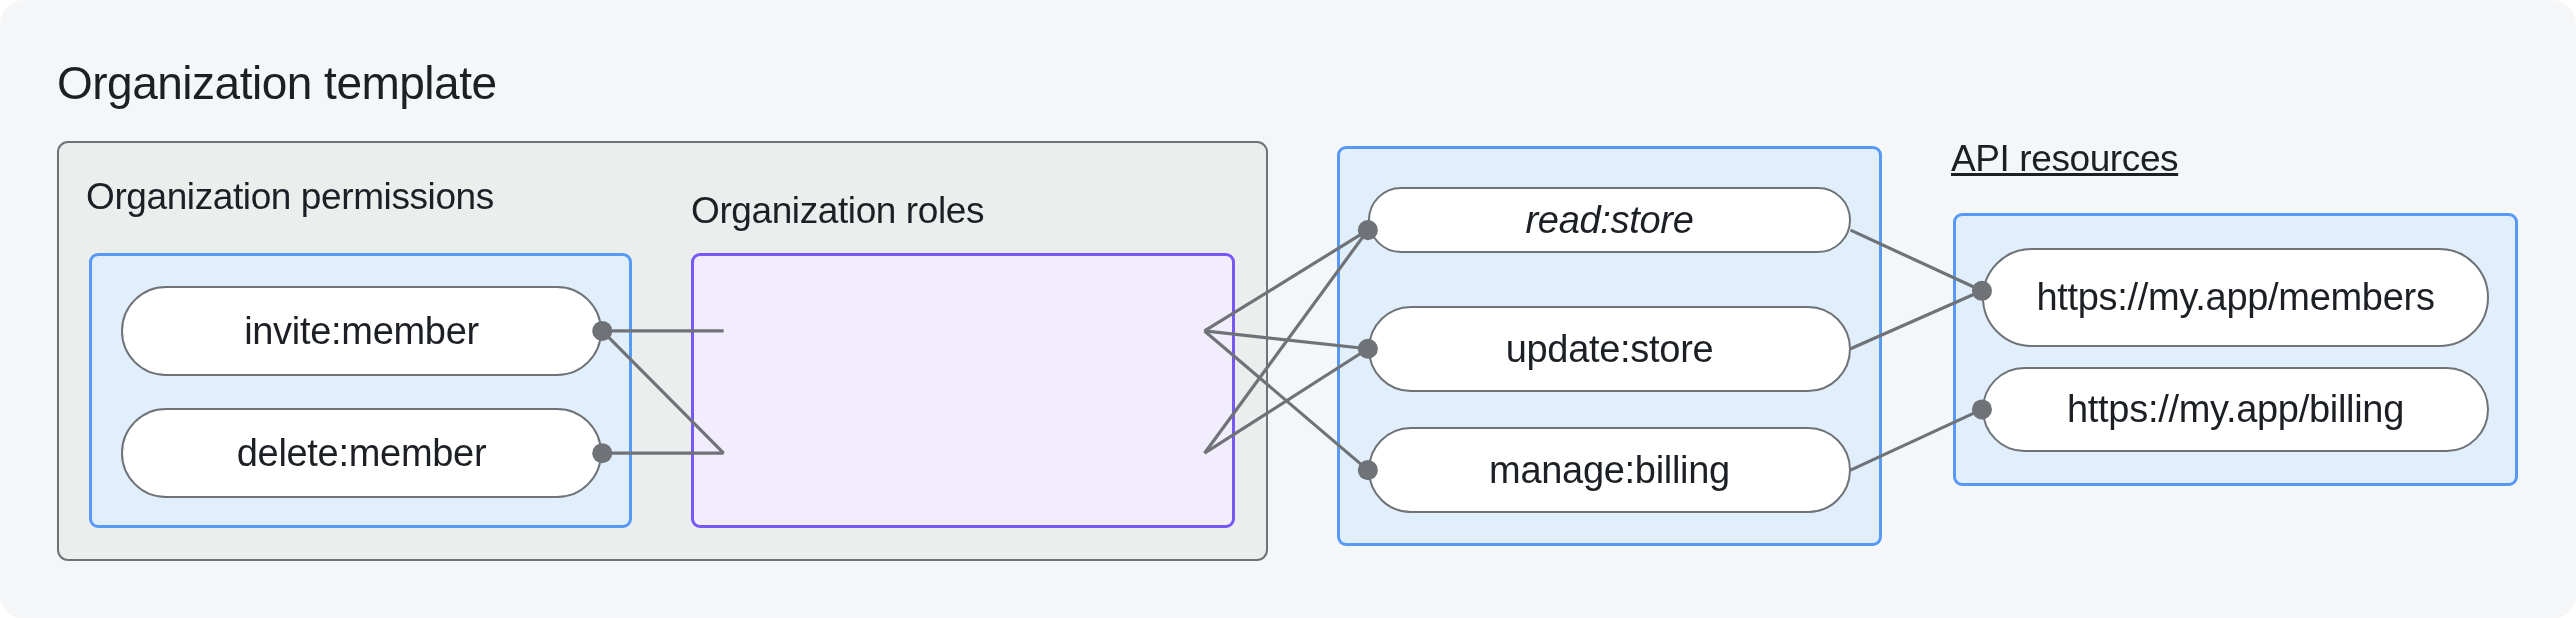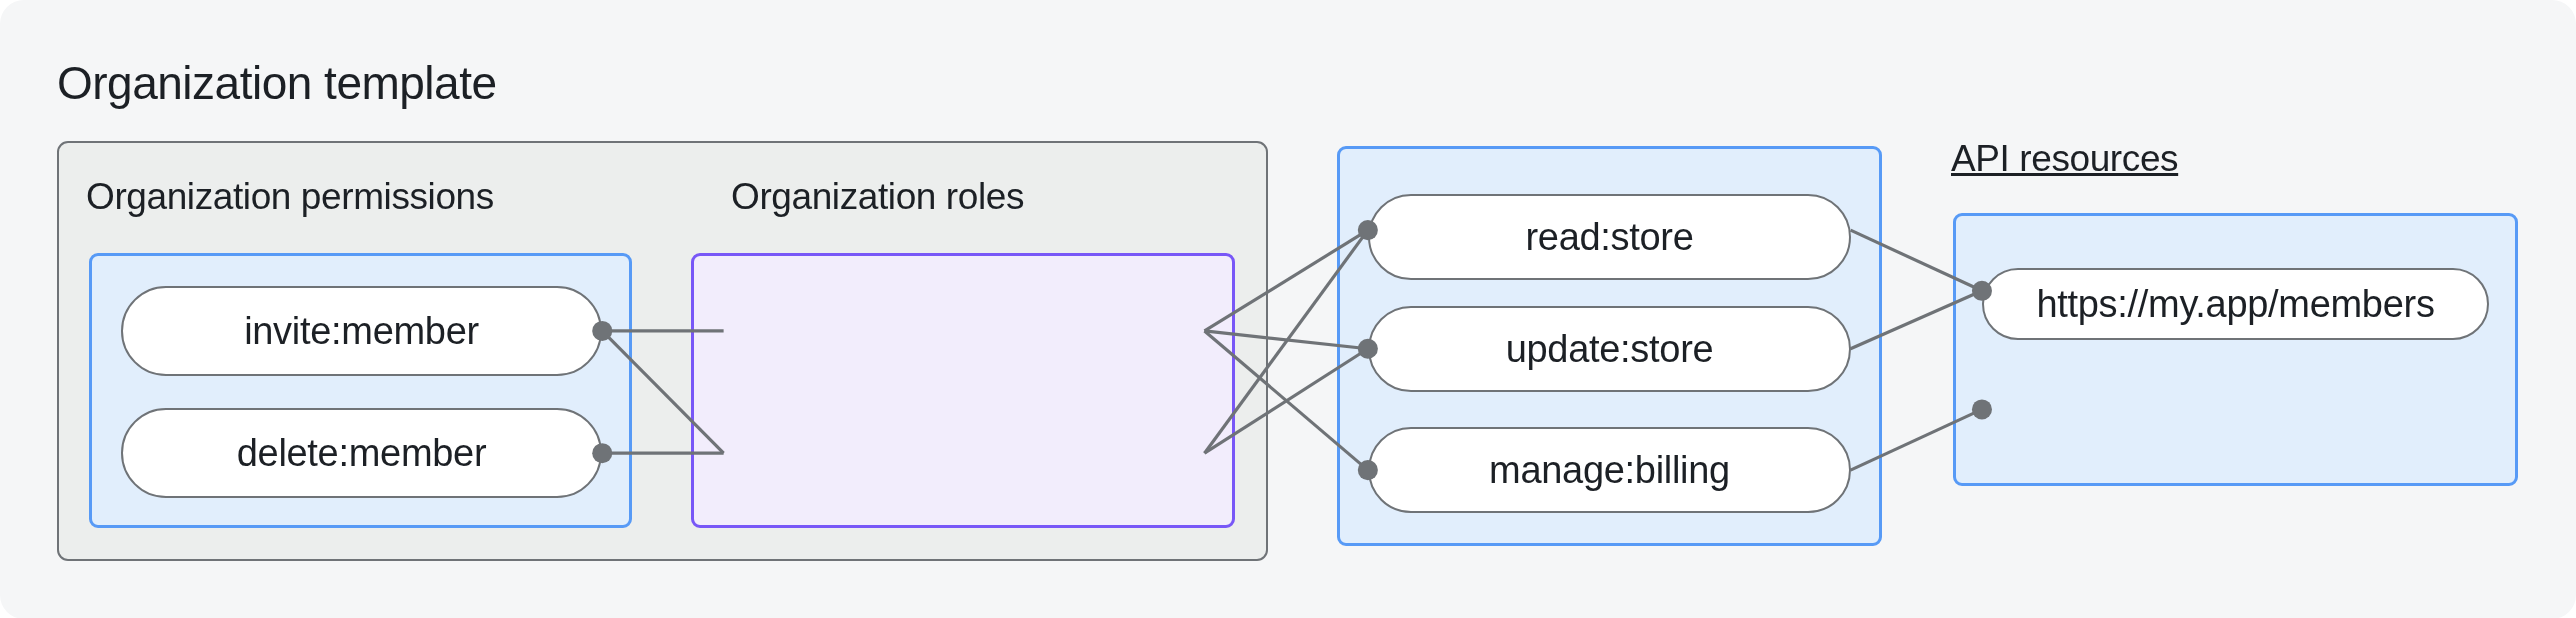--- a/index.html
+++ b/index.html
@@ -29,21 +29,21 @@
     position:absolute;left:57px;top:57px;
     font-size:46px;line-height:53px;font-weight:500;letter-spacing:-0.5px;
     color:var(--text);white-space:nowrap;text-align:center;
   }
   .group-heading{
     position:absolute;
     font-size:37px;line-height:44px;font-weight:500;letter-spacing:-0.4px;
     color:var(--text);white-space:nowrap;
   }
   #heading-org-permissions{left:86px;top:175px;}
-  #heading-org-roles{left:691px;top:175px;margin-left:40px;}
+  #heading-org-roles{left:691px;top:189px;}
   #heading-permissions{left:1339px;top:77px;}
   #heading-api-resources{left:1951px;top:137px;text-decoration:underline;}
 
   .outer-box{
     position:absolute;left:57px;top:141px;width:1211px;height:420px;
     background:var(--gray-fill);
     border:2.7px solid var(--gray-border);
     border-radius:11px;
   }
   .zone{
@@ -67,25 +67,25 @@
     font-size:38px;letter-spacing:-0.3px;color:var(--text);
     white-space:nowrap;
   }
   
   #pill-invite {left:121px;top:286px;width:481px;height:90px;}
   #pill-delete {left:121px;top:408px;width:481px;height:90px;}
   
   #pill-admin  {left:724px;top:286px;width:481px;height:90px;}
   #pill-member {left:724px;top:408px;width:481px;height:90px;}
   
-  #pill-read   {left:1368px;top:194px;width:483px;height:86px;}
+  #pill-read   {left:1368px;top:187px;width:483px;height:66px;font-style:italic;}
   #pill-update {left:1368px;top:306px;width:483px;height:86px;}
   #pill-manage {left:1368px;top:427px;width:483px;height:86px;}
   
-  #pill-members{left:1982px;top:248px;width:507px;height:72px;margin-top:20px;}
+  #pill-members{left:1982px;top:248px;width:507px;height:99px;}
   #pill-billing{left:1982px;top:367px;width:507px;height:85px;}
 
   #edges{
     position:absolute;left:0;top:0;width:2576px;height:619px;
     pointer-events:none;z-index:5;
   }
 </style>
 </head>
 <body>
 
@@ -106,20 +106,21 @@
 
   <div class="pill" id="pill-invite">invite:member</div>
   <div class="pill" id="pill-delete">delete:member</div>
 
 
   <div class="pill" id="pill-read">read:store</div>
   <div class="pill" id="pill-update">update:store</div>
   <div class="pill" id="pill-manage">manage:billing</div>
 
   <div class="pill" id="pill-members">https://my.app/members</div>
+  <div class="pill" id="pill-billing">https://my.app/billing</div>
 
   <svg id="edges" viewBox="0 0 2823 678" xmlns="http://www.w3.org/2000/svg">
       <line x1="660" y1="362.5" x2="793" y2="362.5" stroke="#6F7377" stroke-width="3.5"></line>
       <line x1="660" y1="362.5" x2="793" y2="496.5" stroke="#6F7377" stroke-width="3.5"></line>
       <line x1="660" y1="496.5" x2="793" y2="496.5" stroke="#6F7377" stroke-width="3.5"></line>
       <line x1="1320" y1="362.5" x2="1499" y2="252" stroke="#6F7377" stroke-width="3.5"></line>
       <line x1="1320" y1="362.5" x2="1499" y2="382" stroke="#6F7377" stroke-width="3.5"></line>
       <line x1="1320" y1="362.5" x2="1499" y2="515" stroke="#6F7377" stroke-width="3.5"></line>
       <line x1="1320" y1="496.5" x2="1499" y2="252" stroke="#6F7377" stroke-width="3.5"></line>
       <line x1="1320" y1="496.5" x2="1499" y2="382" stroke="#6F7377" stroke-width="3.5"></line>

